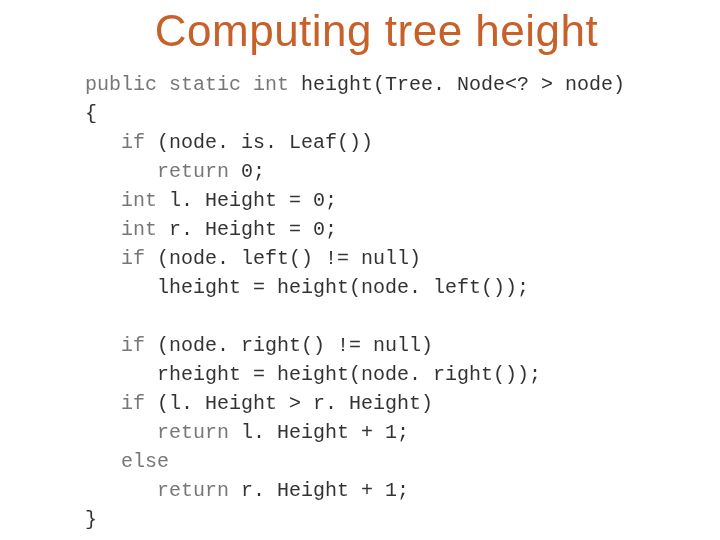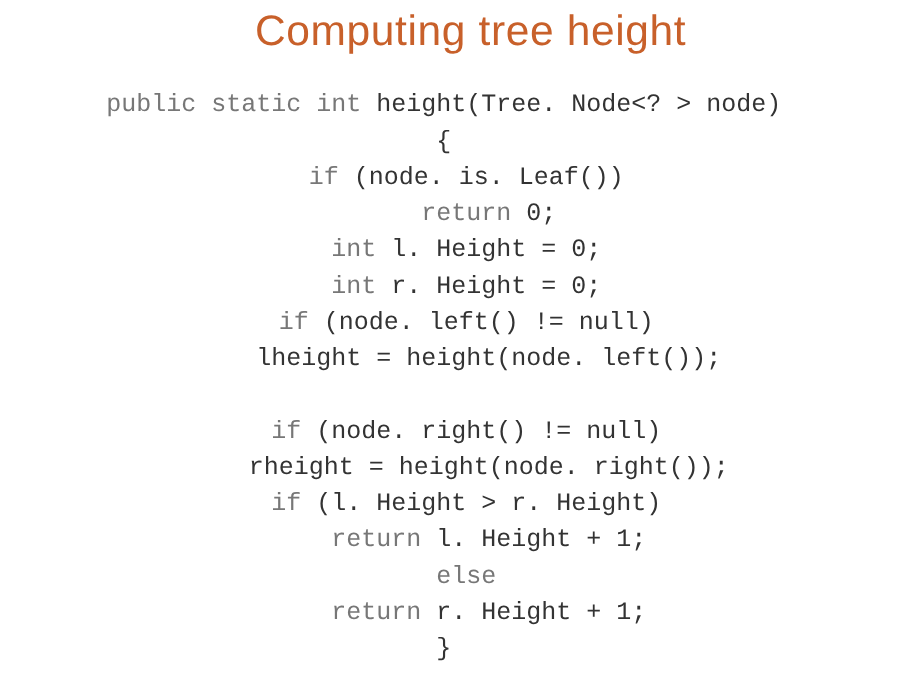--- a/index.html
+++ b/index.html
@@ -17,36 +17,35 @@
     position: relative;
     background: #ffffff;
     box-sizing: border-box;
   }
   .title {
     position: absolute;
     top: 6px;
     left: 0;
     right: 0;
     text-align: center;
-    font-size: 34px;
+    font-size: 44px;
     font-weight: 400;
     color: #c8602a;
     letter-spacing: 0.5px;
     padding-left: 33px;
   }
   .code-block {
     position: absolute;
     top: 70px;
     left: 85px;
     font-family: Consolas, "Courier New", monospace;
     font-size: 20px;
     line-height: 1.45;
     color: #333333;
     white-space: pre;
-    text-align: center;
   }
   .kw {
     color: #777777;
   }
 </style>
 </head>
 <body>
 
 <div class="slide">
   <div class="title">Computing tree height</div>

